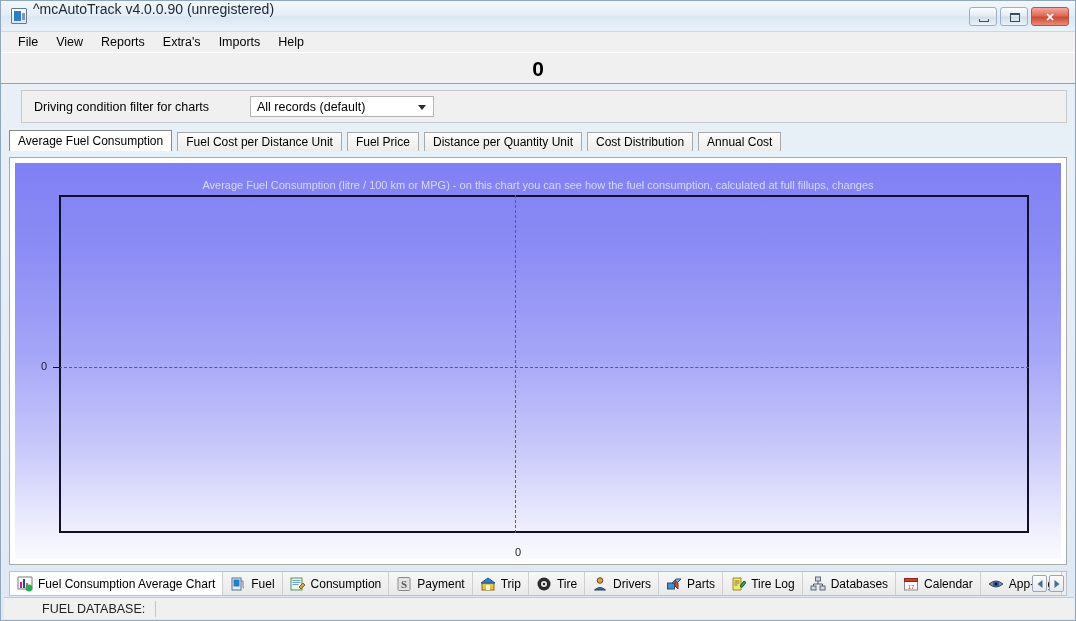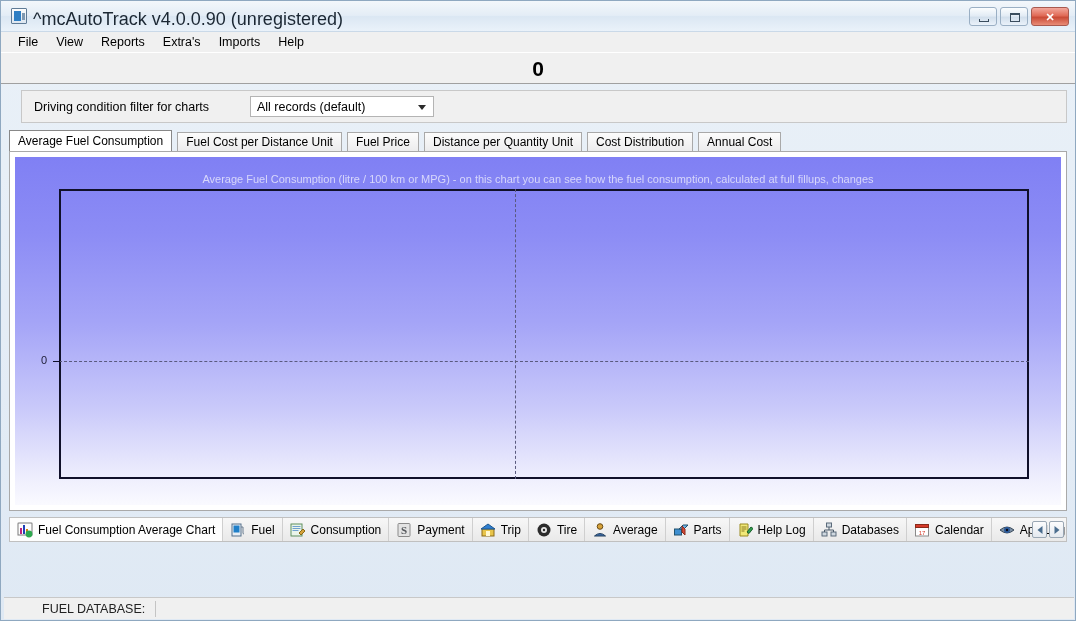--- a/index.html
+++ b/index.html
@@ -29,22 +29,22 @@
   }
   .title-icon i{
     position:absolute;left:2px;top:2px;width:7px;height:10px;
     background:#2f7fc4;display:block;
   }
   .title-icon u{
     position:absolute;left:10px;top:4px;width:3px;height:7px;
     background:#7f99b2;display:block;
   }
   .title-text{
-    position:absolute;left:32px;top:8px;
-    font-size:18px;color:#1b2733;white-space:nowrap;
+    position:absolute;left:32px;top:0;
+    font-size:14px;color:#1b2733;white-space:nowrap;
   }
   .wbtns{position:absolute;right:6px;top:6px;display:flex;gap:3px;}
   .wbtn{
     width:28px;height:19px;box-sizing:border-box;
     border:1px solid #9aafc4;border-radius:3px;
     background:linear-gradient(180deg,#fbfdfe 0%,#e3ecf5 45%,#d2dfec 55%,#eaf2fa 100%);
     position:relative;cursor:default;
   }
   .wbtn.close{
     width:38px;
@@ -110,21 +110,21 @@
     font-size:12px;color:#000;white-space:nowrap;cursor:default;
     box-sizing:border-box;
   }
   .tab.active{
     height:21px;line-height:21px;
     background:#fff;border-color:#888;
     position:relative;z-index:3;
   }
   
   .tabpanel{
-    margin:0 8px;height:360px;
+    margin:6px 8px;height:408px;
     background:#fff;border:1px solid #a9a9a9;
     box-sizing:border-box;padding:4px;position:relative;
   }
   .chart{
     position:absolute;left:5px;top:5px;right:5px;bottom:5px;
     background:linear-gradient(180deg,#8080f4 0%,#8c8cf5 22%,#a5a5f7 48%,#c9c9fa 72%,#eeeefd 92%,#fafaff 100%);
     overflow:hidden;
   }
   .chart-subtitle{
     position:absolute;top:16px;left:0;right:0;text-align:center;
@@ -338,21 +338,21 @@
       <span>Tire</span>
     </div>
 
     <div class="tbtn">
       <span class="ico">
         <svg width="16" height="16" viewBox="0 0 16 16">
           <circle cx="8" cy="4.5" r="2.8" fill="#d6a23a" stroke="#6a4a10"></circle>
           <path d="M2.5 14 q5.5-5 11 0z" fill="#3a6aa8" stroke="#23405f"></path>
         </svg>
       </span>
-      <span>Average</span>
+      <span>Drivers</span>
     </div>
 
     <div class="tbtn">
       <span class="ico">
         <svg width="16" height="16" viewBox="0 0 16 16">
           <rect x="1.5" y="7" width="7" height="6" fill="#3f8fd0" stroke="#23536f"></rect>
           <path d="M6 7 l4-4 5 0 -4 4z" fill="#6fb4e8" stroke="#23536f"></path>
           <path d="M9 4 l3 3 v6 l-3-3z" fill="#d64a3a" stroke="#8a2a1a"></path>
         </svg>
       </span>
@@ -360,21 +360,21 @@
     </div>
 
     <div class="tbtn">
       <span class="ico">
         <svg width="16" height="16" viewBox="0 0 16 16">
           <path d="M3 2 h8 v12 h-8 z" fill="#f0e878" stroke="#9a8a20"></path>
           <path d="M4.5 5h5M4.5 7h5M4.5 9h3" stroke="#8a7a20"></path>
           <path d="M10 10 l4-5 2 1.5 -4 5z" fill="#2f9f4f" stroke="#1a5f2a"></path>
         </svg>
       </span>
-      <span>Help Log</span>
+      <span>Tire Log</span>
     </div>
 
     <div class="tbtn">
       <span class="ico">
         <svg width="16" height="16" viewBox="0 0 16 16">
           <rect x="5.5" y="1" width="5" height="4" fill="#cfd8e0" stroke="#5a6a7a"></rect>
           <rect x="1" y="10" width="5" height="4" fill="#cfd8e0" stroke="#5a6a7a"></rect>
           <rect x="10" y="10" width="5" height="4" fill="#cfd8e0" stroke="#5a6a7a"></rect>
           <path d="M8 5 v3 M3.5 10 v-2 h9 v2" stroke="#4a5a6a" fill="none"></path>
         </svg>

